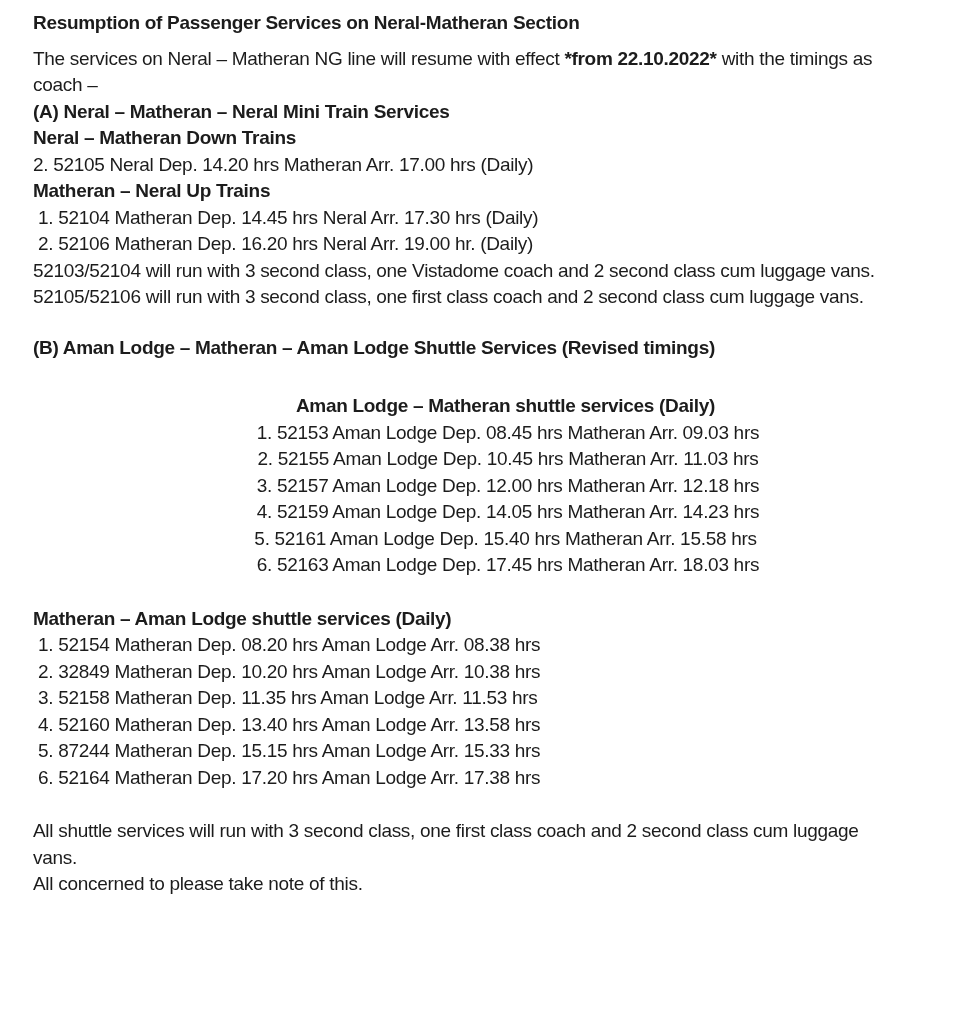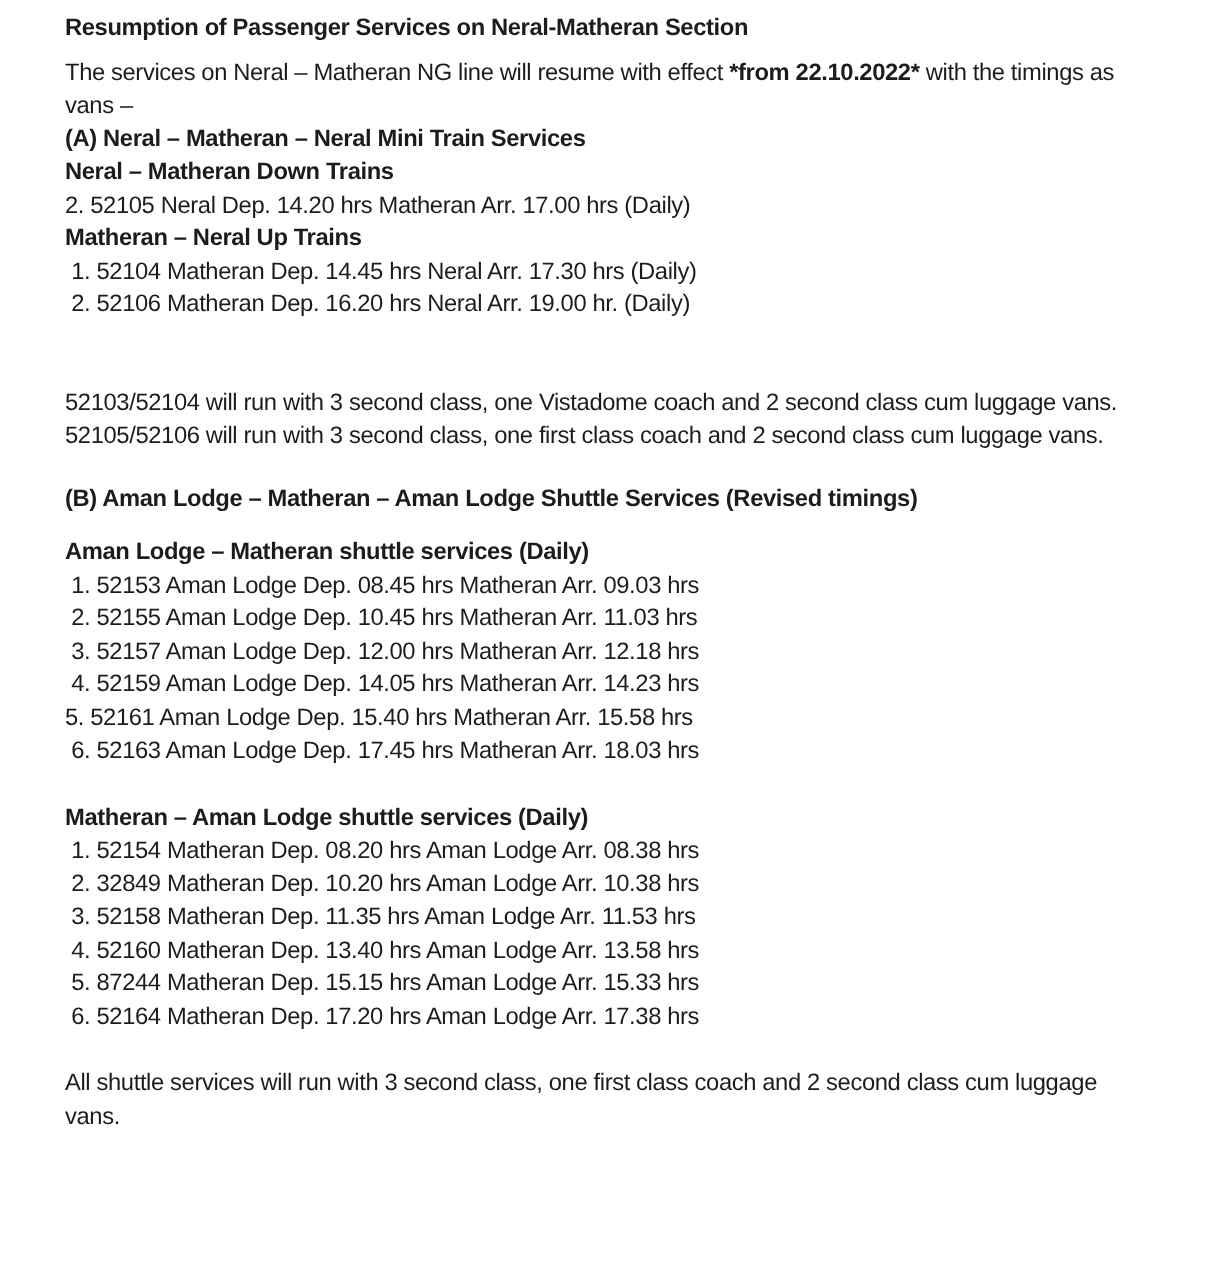--- a/index.html
+++ b/index.html
@@ -11,46 +11,46 @@
     width: 978px;
     height: 1024px;
     overflow: hidden;
     font-family: "Liberation Sans", sans-serif;
     font-size: 19px;
     line-height: 26.5px;
     letter-spacing: -0.3px;
     color: #1c1c1c;
   }
   .doc {
-    padding: 10px 0 0 52px;
+    padding: 10px 0 0 33px;
   }
   .line {
     white-space: pre;
   }
   .bold {
     font-weight: bold;
   }
   .intro        { margin-top: 9px; }
   .section-a    { }
-  .composition  { margin-top: 52px; }
+  .composition  { }
   .b-heading    { margin-top: 24px; }
-  .shuttle-1    { margin-top: 16px; }
+  .shuttle-1    { margin-top: 32px; text-align: center; }
   .shuttle-2    { margin-top: 27px; }
   .footer-note  { margin-top: 27px; }
 </style>
 </head>
 <body>
 
 <div class="doc">
 
   <div class="line bold">Resumption of Passenger Services on Neral-Matheran Section</div>
 
   <div class="intro">
     <div class="line"><span>The services on Neral – Matheran NG line will resume with effect </span><span class="bold">*from 22.10.2022*</span><span> with the timings as</span></div>
-    <div class="line">vans –</div>
+    <div class="line">coach –</div>
   </div>
 
   <div class="section-a">
     <div class="line bold">(A) Neral – Matheran – Neral Mini Train Services</div>
     <div class="line bold">Neral – Matheran Down Trains</div>
     <div class="line">2. 52105 Neral Dep. 14.20 hrs Matheran Arr. 17.00 hrs (Daily)</div>
     <div class="line bold">Matheran – Neral Up Trains</div>
     <div class="line"> 1. 52104 Matheran Dep. 14.45 hrs Neral Arr. 17.30 hrs (Daily)</div>
     <div class="line"> 2. 52106 Matheran Dep. 16.20 hrs Neral Arr. 19.00 hr. (Daily)</div>
   </div>
@@ -78,15 +78,16 @@
     <div class="line"> 2. 32849 Matheran Dep. 10.20 hrs Aman Lodge Arr. 10.38 hrs</div>
     <div class="line"> 3. 52158 Matheran Dep. 11.35 hrs Aman Lodge Arr. 11.53 hrs</div>
     <div class="line"> 4. 52160 Matheran Dep. 13.40 hrs Aman Lodge Arr. 13.58 hrs</div>
     <div class="line"> 5. 87244 Matheran Dep. 15.15 hrs Aman Lodge Arr. 15.33 hrs</div>
     <div class="line"> 6. 52164 Matheran Dep. 17.20 hrs Aman Lodge Arr. 17.38 hrs</div>
   </div>
 
   <div class="footer-note">
     <div class="line">All shuttle services will run with 3 second class, one first class coach and 2 second class cum luggage</div>
     <div class="line">vans.</div>
+    <div class="line">All concerned to please take note of this.</div>
   </div>
 
 </div>
 
 </body></html>

